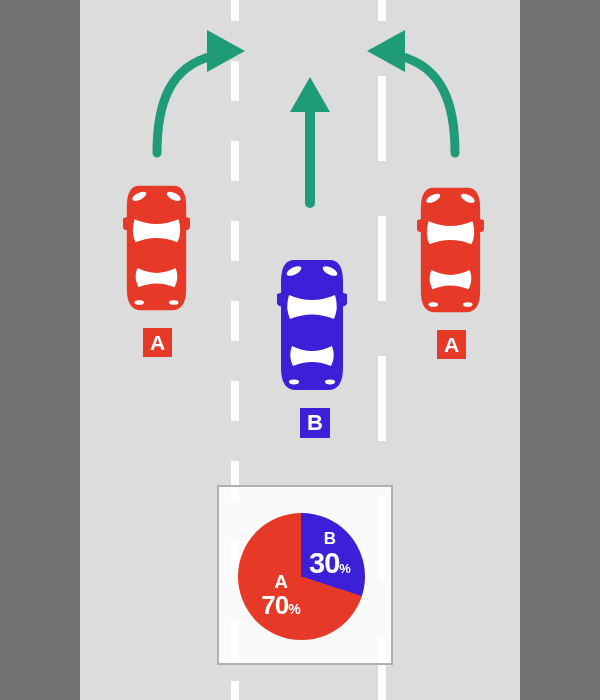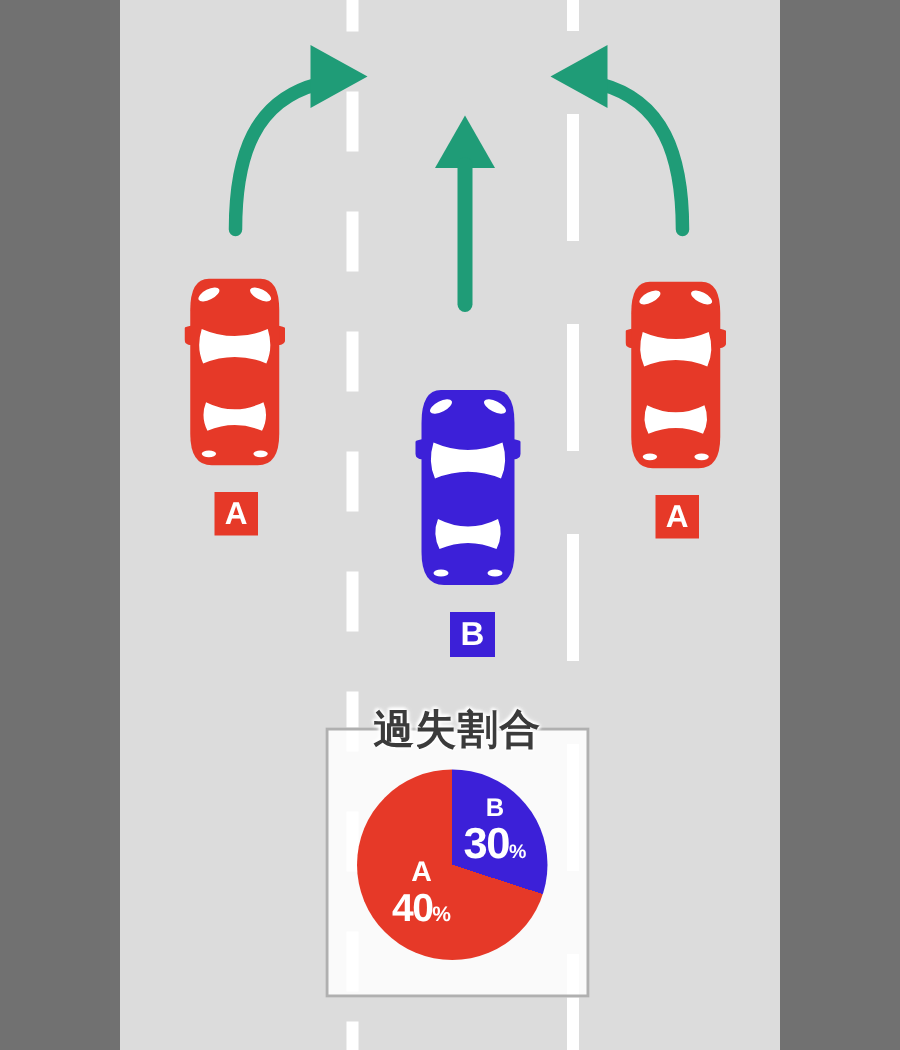--- a/index.html
+++ b/index.html
@@ -134,26 +134,25 @@
   </svg>
   <svg class="car car-a-right" width="67" height="134" viewBox="0 0 70 134">
     <use href="#car-shape"></use>
   </svg>
 
   <div class="badge badge-a badge-a1">A</div>
   <div class="badge badge-a badge-a2">A</div>
   <div class="badge badge-b">B</div>
 
   <div class="panel"></div>
-  <div class="panel-title">過失割合</div>
 
   <div class="pie" id="pie" style="background: conic-gradient(rgb(60, 32, 216) 0deg, rgb(60, 32, 216) 108deg, rgb(230, 57, 40) 108deg, rgb(230, 57, 40) 360deg);">
     <div class="pie-label label-b">
       <span class="slice-name">B</span>
       <span class="pct-num">30</span><span class="pct-sign">%</span>
     </div>
     <div class="pie-label label-a">
       <span class="slice-name">A</span>
-      <span class="pct-num">40</span><span class="pct-sign">%</span>
+      <span class="pct-num">70</span><span class="pct-sign">%</span>
     </div>
   </div>
 
 </div>
 
 </body></html>

